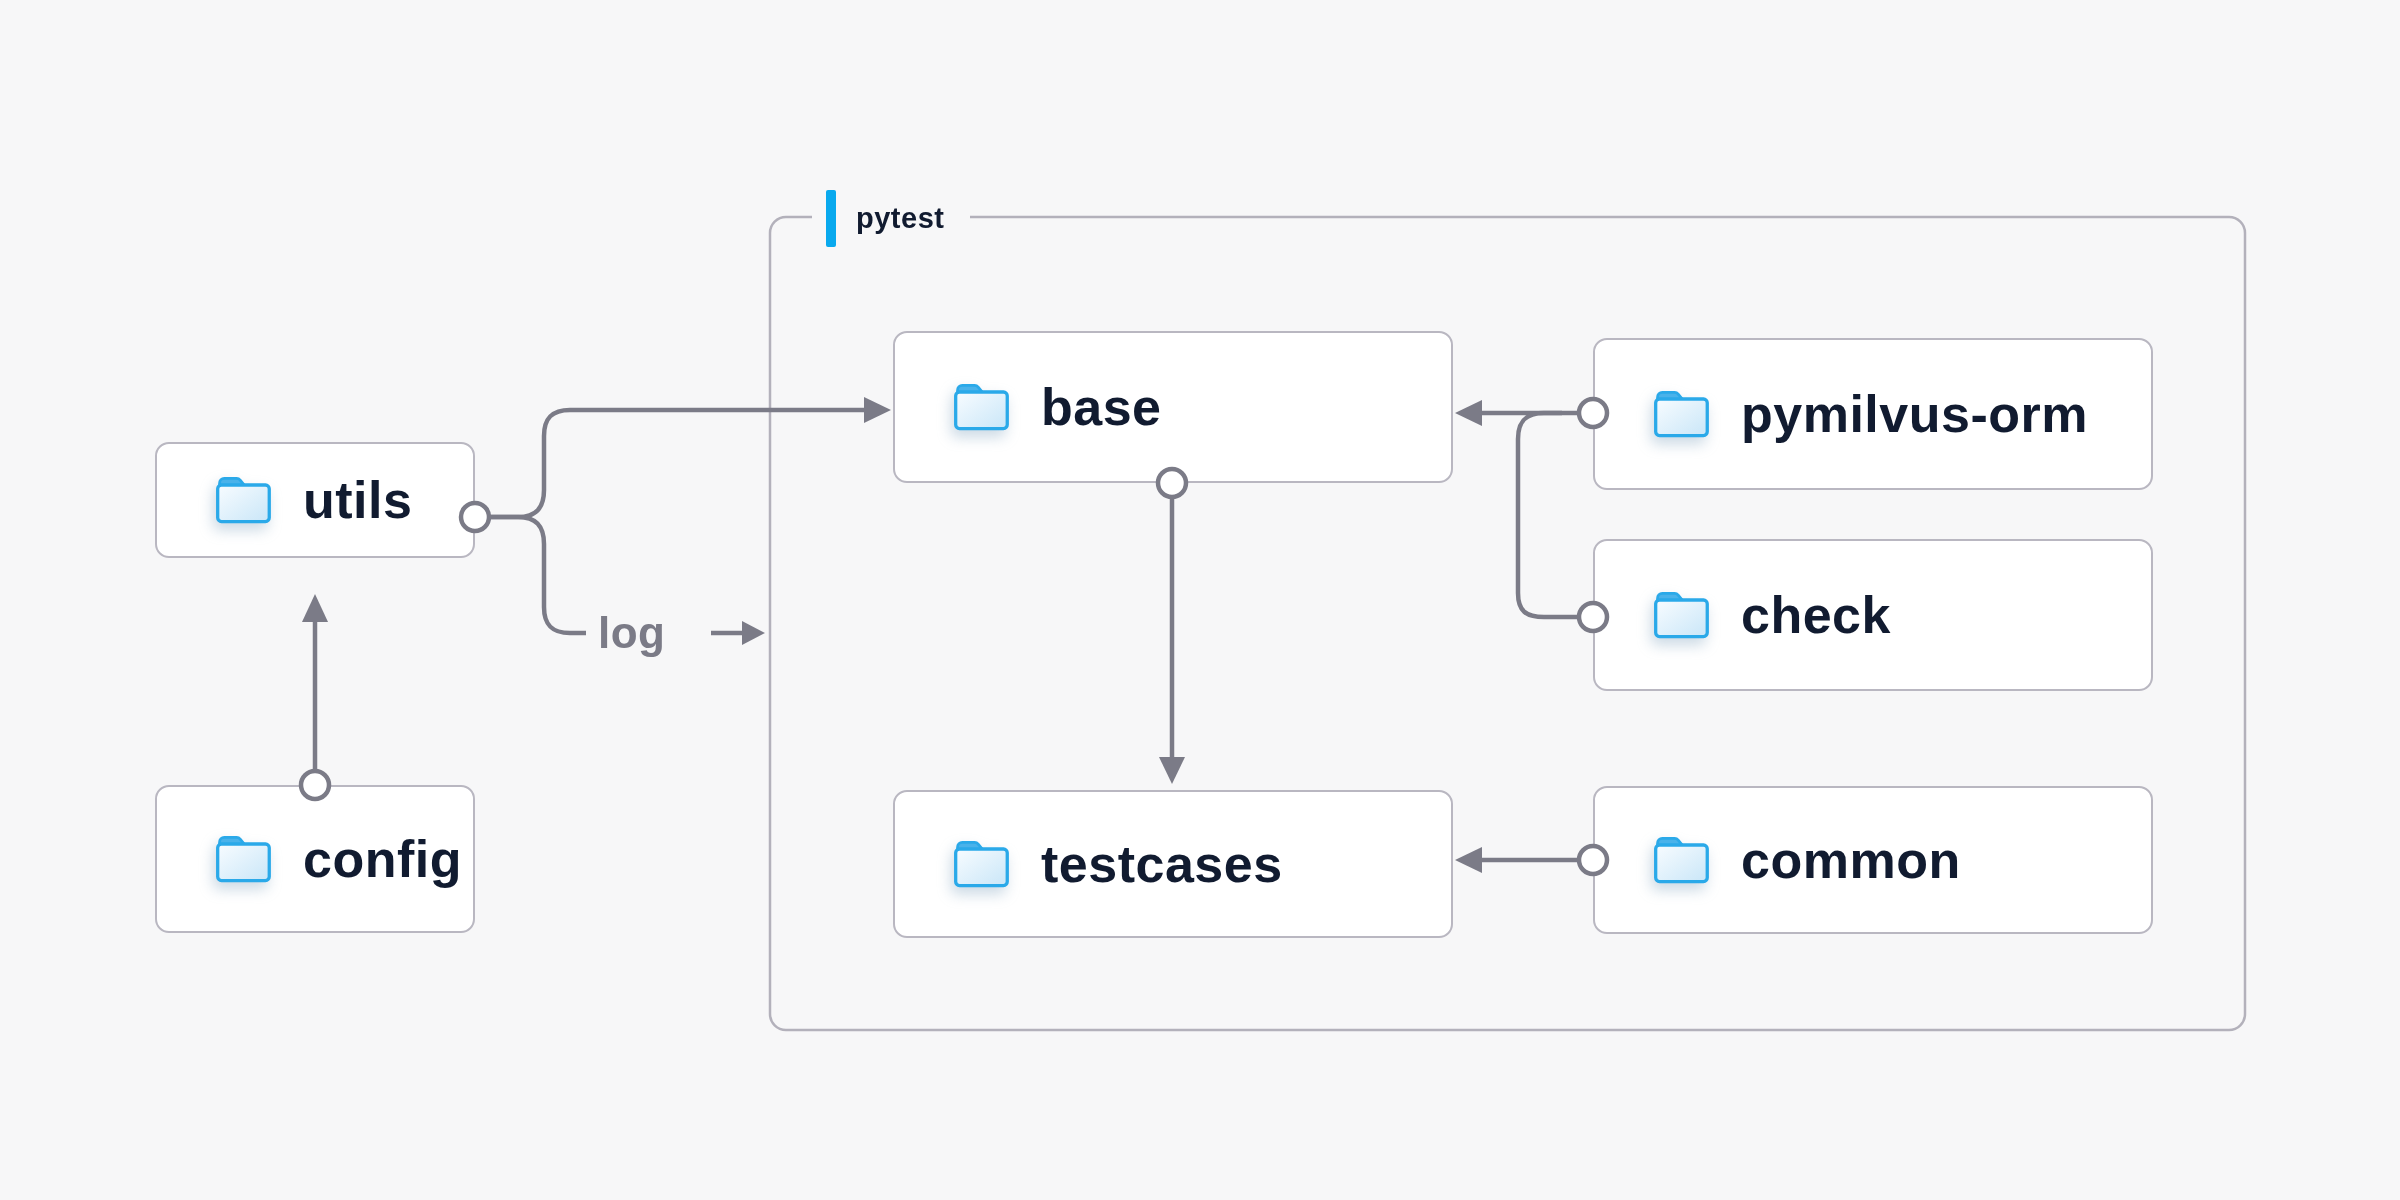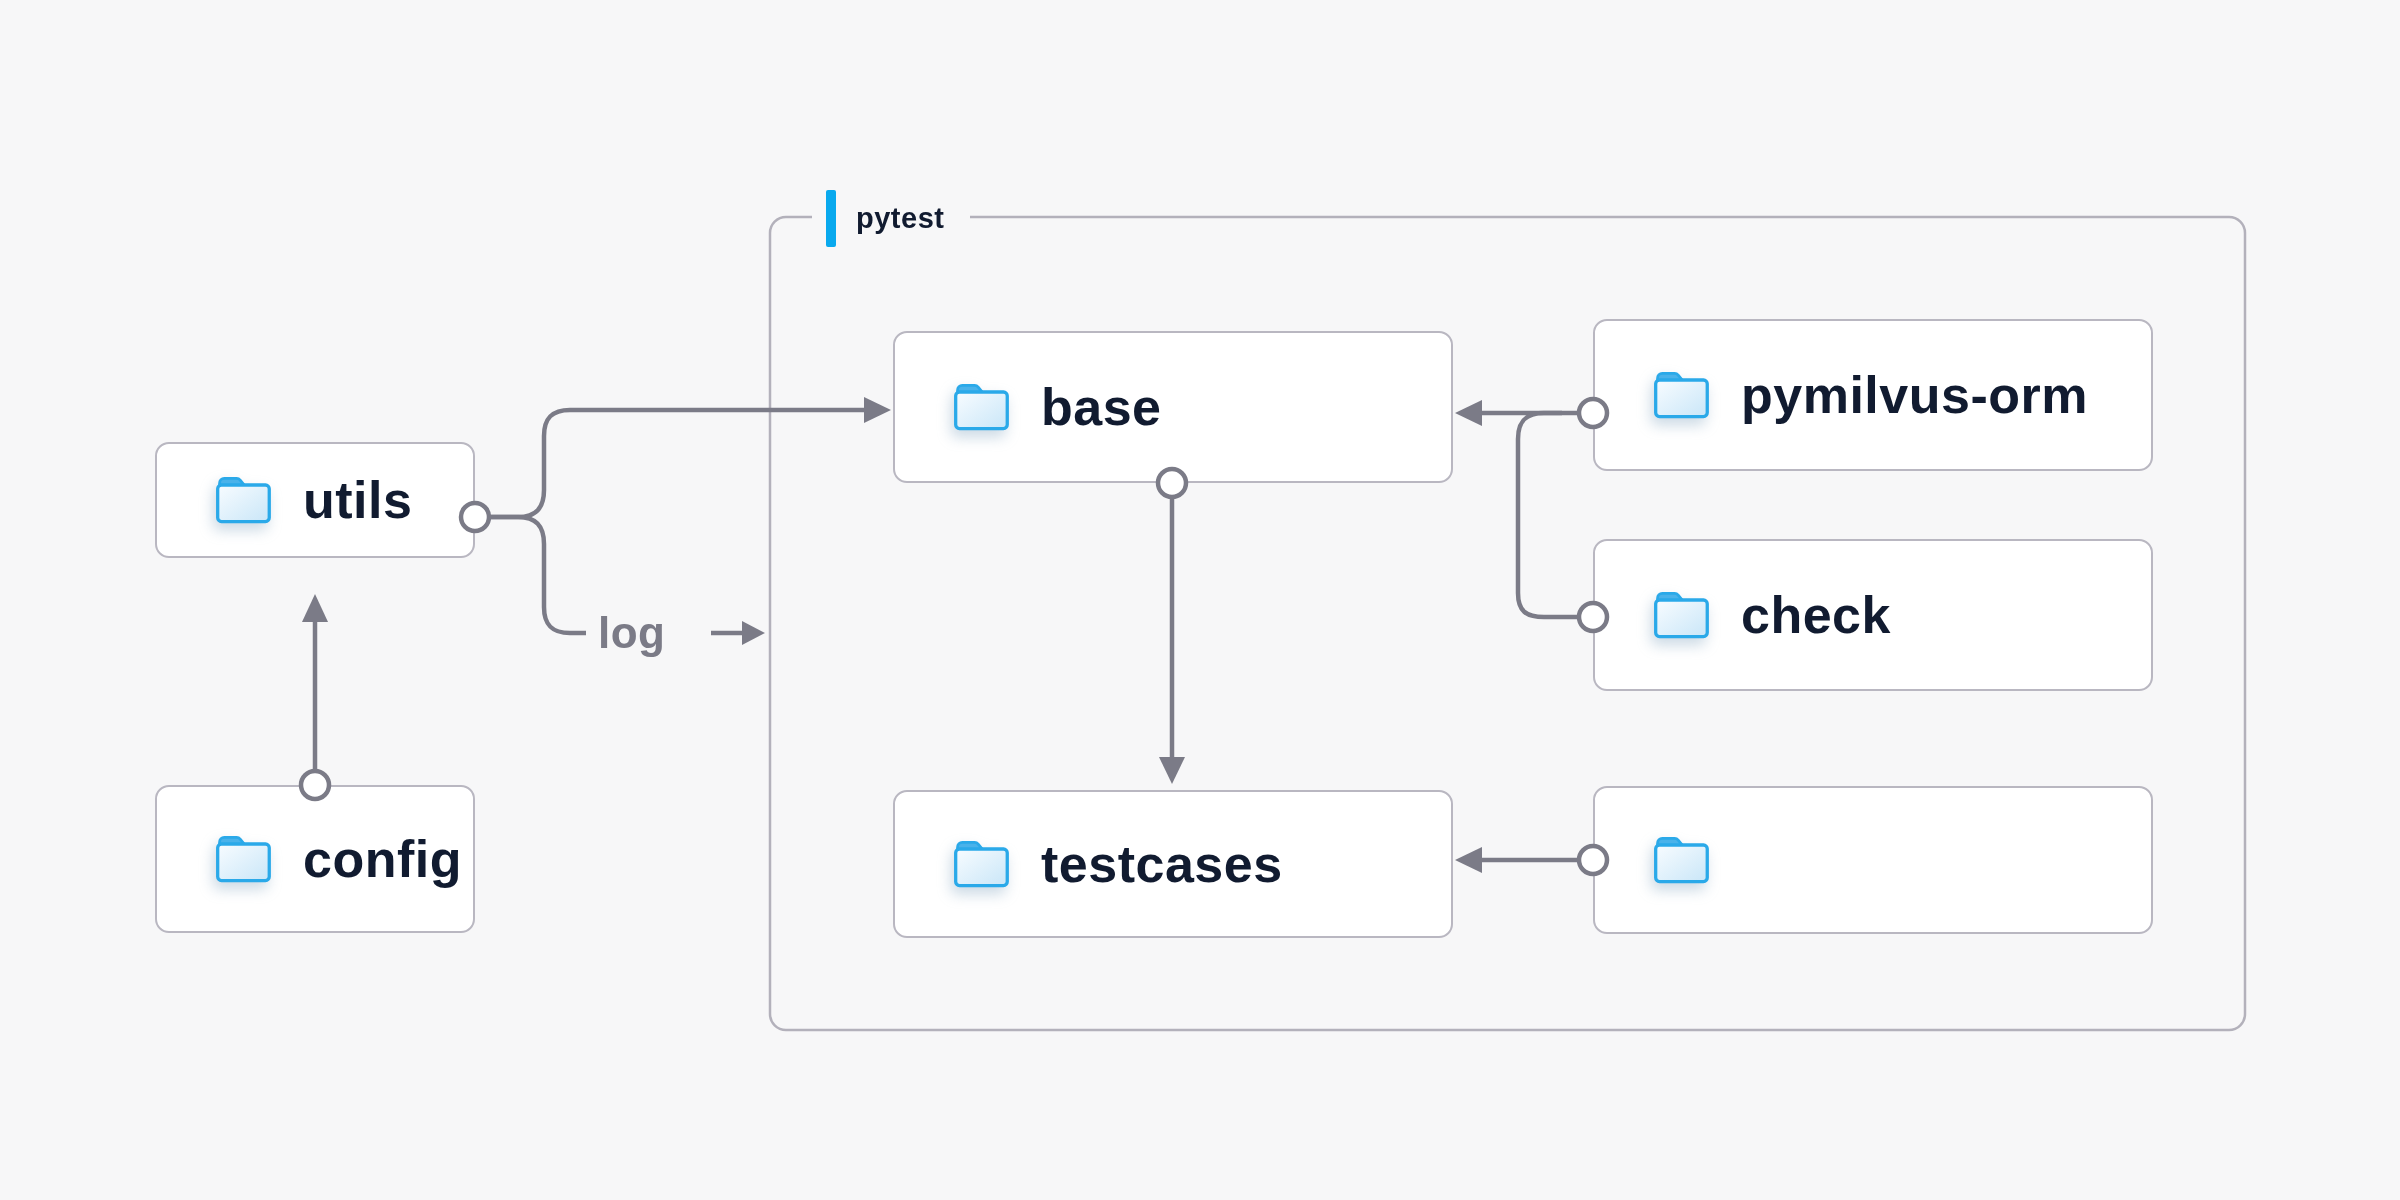--- a/index.html
+++ b/index.html
@@ -123,21 +123,21 @@
 </div>
 
 <div class="node" style="left:893px; top:331px; width:560px; height:152px;">
   <svg class="folder-wrap" viewBox="0 0 64 56">
     <path d="M7 16 V10 a5 5 0 0 1 5-5 h13 a5 5 0 0 1 4 1.8 L34 13 z" fill="#49b2ea" stroke="#2aa9e9" stroke-width="3" stroke-linejoin="round"></path>
     <rect x="5" y="12" width="55" height="39" rx="4" fill="url(#folderGrad)" stroke="#2aa9e9" stroke-width="3.5"></rect>
   </svg>
   <span class="node-label">base</span>
 </div>
 
-<div class="node" style="left:1593px; top:319px; width:560px; height:152px;">
+<div class="node" style="left:1593px; top:338px; width:560px; height:152px;">
   <svg class="folder-wrap" viewBox="0 0 64 56">
     <path d="M7 16 V10 a5 5 0 0 1 5-5 h13 a5 5 0 0 1 4 1.8 L34 13 z" fill="#49b2ea" stroke="#2aa9e9" stroke-width="3" stroke-linejoin="round"></path>
     <rect x="5" y="12" width="55" height="39" rx="4" fill="url(#folderGrad)" stroke="#2aa9e9" stroke-width="3.5"></rect>
   </svg>
   <span class="node-label">pymilvus-orm</span>
 </div>
 
 <div class="node" style="left:1593px; top:539px; width:560px; height:152px;">
   <svg class="folder-wrap" viewBox="0 0 64 56">
     <path d="M7 16 V10 a5 5 0 0 1 5-5 h13 a5 5 0 0 1 4 1.8 L34 13 z" fill="#49b2ea" stroke="#2aa9e9" stroke-width="3" stroke-linejoin="round"></path>
@@ -152,20 +152,21 @@
     <rect x="5" y="12" width="55" height="39" rx="4" fill="url(#folderGrad)" stroke="#2aa9e9" stroke-width="3.5"></rect>
   </svg>
   <span class="node-label">testcases</span>
 </div>
 
 <div class="node" style="left:1593px; top:786px; width:560px; height:148px;">
   <svg class="folder-wrap" viewBox="0 0 64 56">
     <path d="M7 16 V10 a5 5 0 0 1 5-5 h13 a5 5 0 0 1 4 1.8 L34 13 z" fill="#49b2ea" stroke="#2aa9e9" stroke-width="3" stroke-linejoin="round"></path>
     <rect x="5" y="12" width="55" height="39" rx="4" fill="url(#folderGrad)" stroke="#2aa9e9" stroke-width="3.5"></rect>
   </svg>
+  <span class="node-label">common</span>
 </div>
 
 <svg id="connector-layer" class="layer" width="2400" height="1200" viewBox="0 0 2400 1200">
   <g stroke="#7b7b87" stroke-width="4.5" fill="none">
 
     <path d="M315 771 L315 620"></path>
 
     <path d="M489 517 H518 C536 517 544 508 544 490 V436 C544 418 552 410 570 410 H866"></path>
 
     <path d="M489 517 H518 C536 517 544 526 544 544 V607 C544 625 552 633 570 633 H586"></path>

